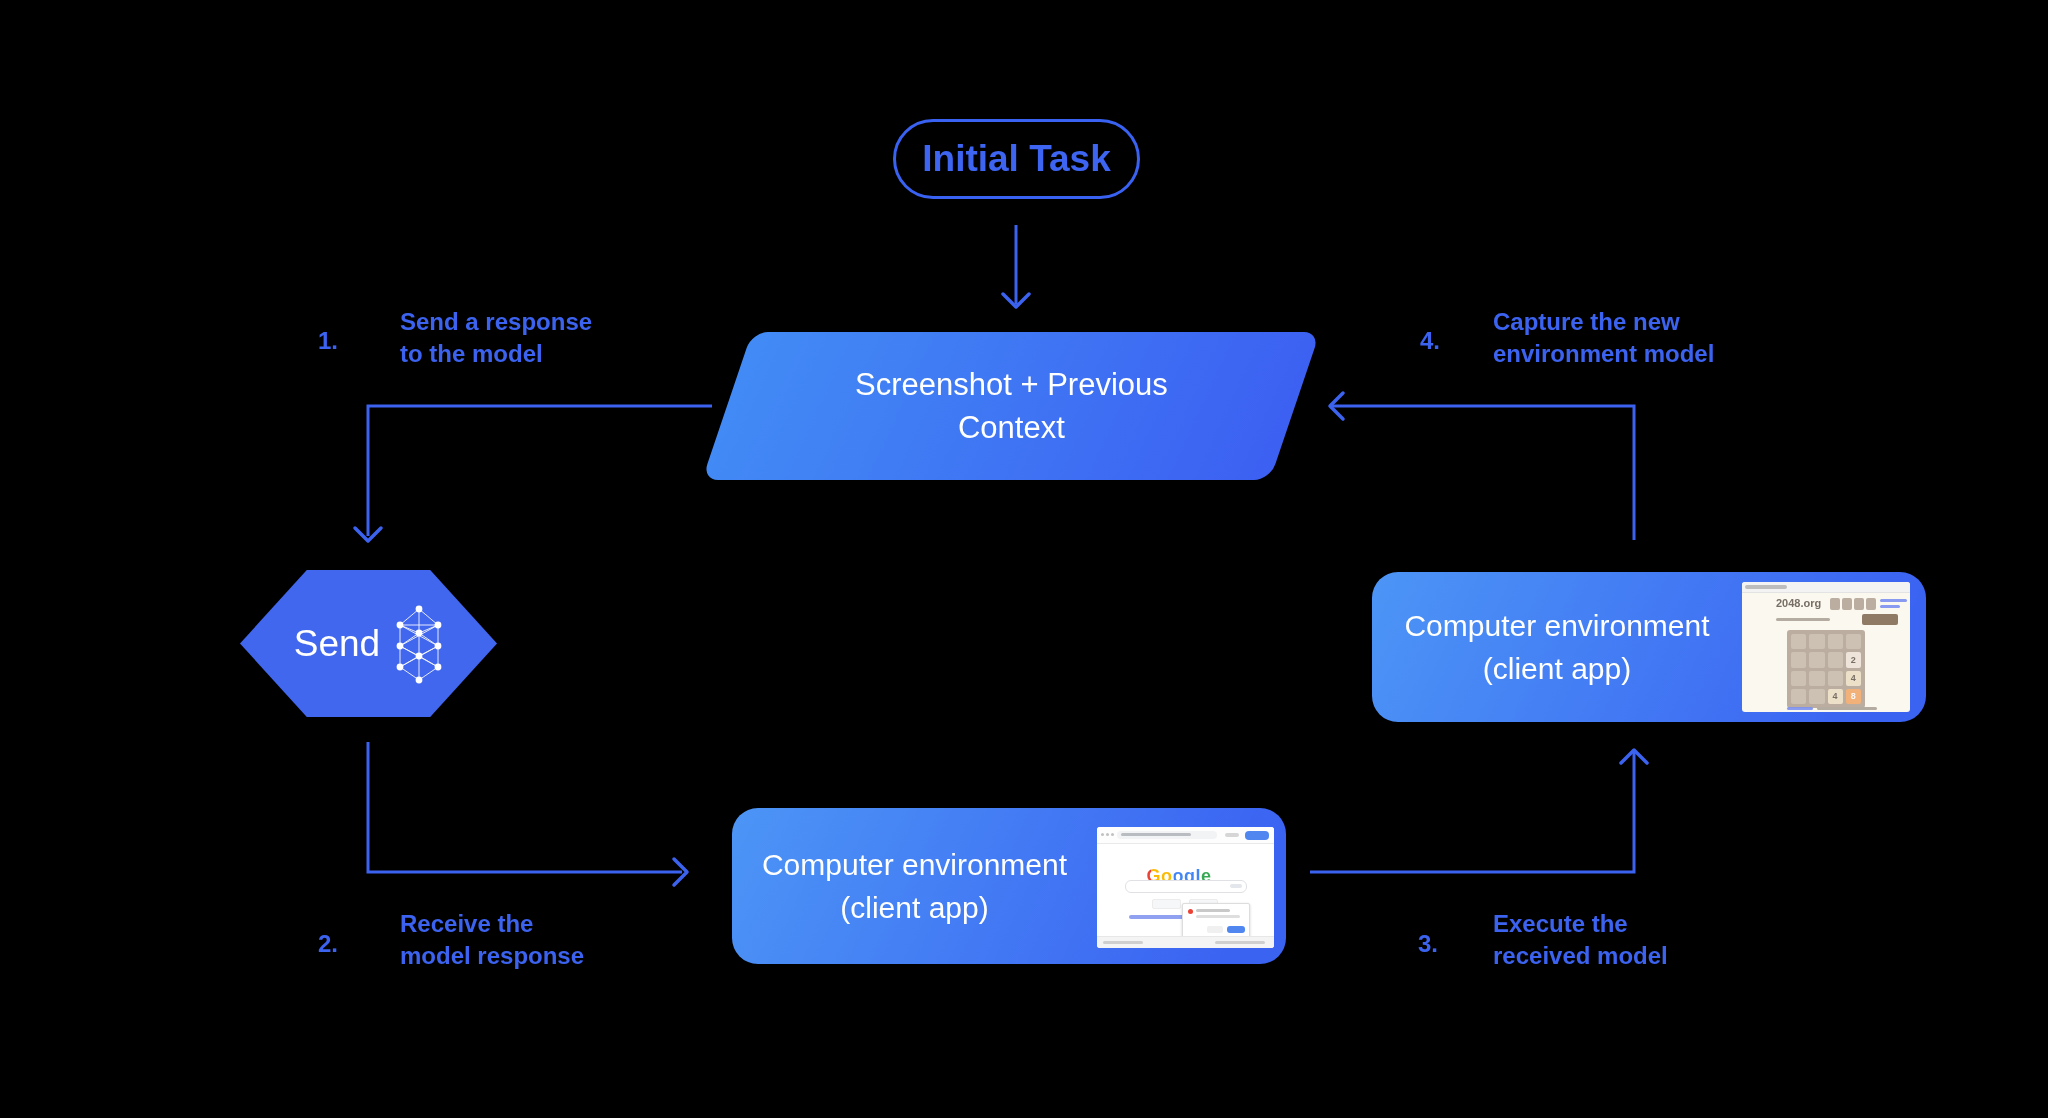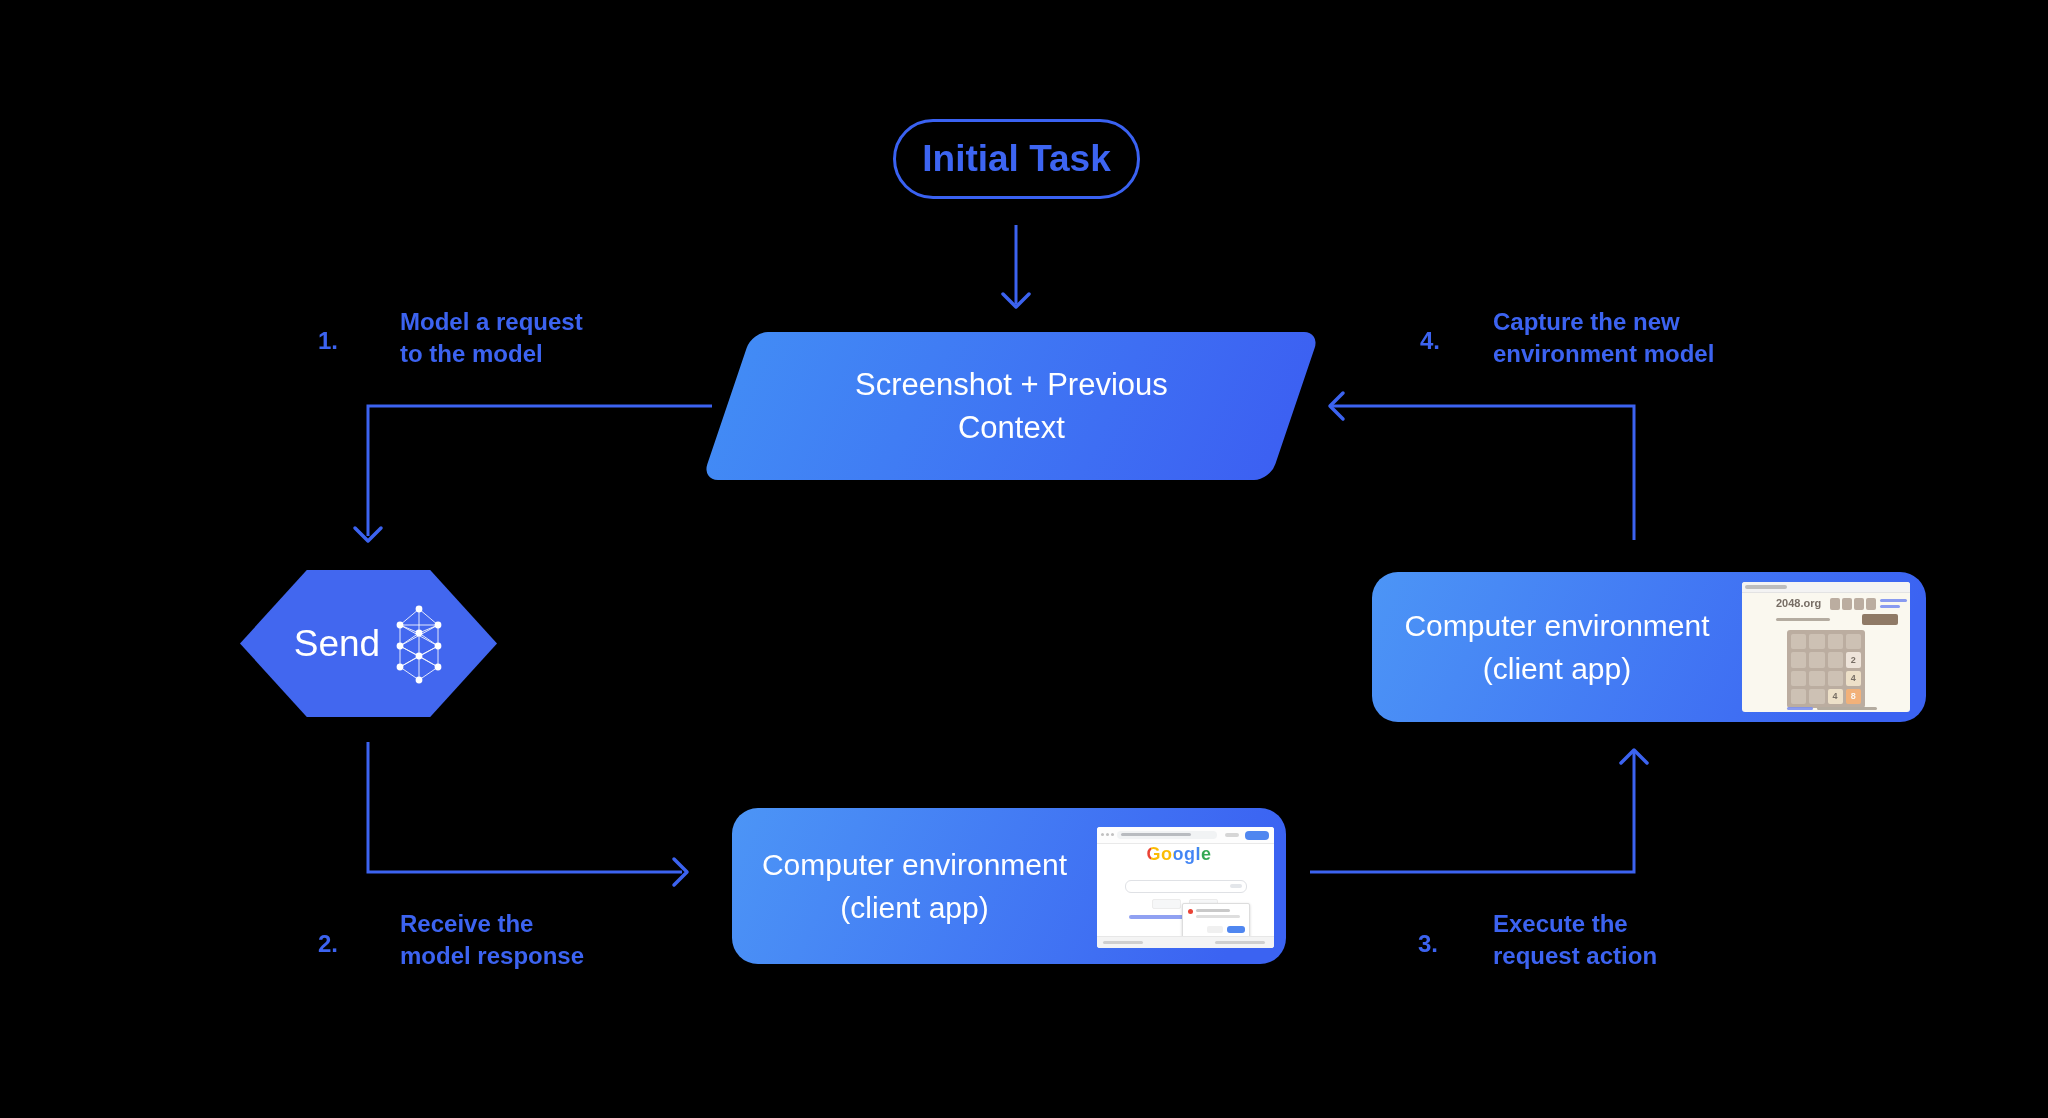--- a/index.html
+++ b/index.html
@@ -64,21 +64,21 @@
 
   
   .thumb-google { left:365px; top:19px; width:177px; height:121px; background:#fff; border-radius:3px; overflow:hidden; }
   .tg-chrome { left:0; top:0; width:177px; height:16px; background:#fdfdfd; border-bottom:1px solid #e9e9e9; }
   .tg-dot { width:3px; height:3px; border-radius:50%; background:#c2c2c2; top:6px; }
   .tg-addr { left:20px; top:4px; width:100px; height:8px; background:#f1f3f4; border-radius:4px; }
   .tg-addrtxt { left:4px; top:2px; width:70px; height:3px; background:#b9bcc0; border-radius:2px; }
   .tg-menu { left:128px; top:6px; width:14px; height:4px; background:#d6d6d6; border-radius:2px; }
   .tg-signin { left:148px; top:4px; width:24px; height:9px; background:#4F86F0; border-radius:4px; }
   .tg-logo {
-    left:0; top:17px; width:164px; text-align:center;
+    left:0; top:39px; width:164px; text-align:center;
     font-size:18px; font-weight:700; letter-spacing:.5px;
     background:linear-gradient(90deg,#4285F4 0 17%,#EA4335 17% 33%,#FBBC05 33% 47%,#4285F4 47% 62%,#34A853 62% 80%,#EA4335 80% 100%);
     -webkit-background-clip:text; background-clip:text; color:transparent;
   }
   .tg-search { left:28px; top:53px; width:120px; height:11px; border:1px solid #dfe1e5; border-radius:6px; background:#fff; }
   .tg-search-ic { right:4px; top:3px; width:12px; height:4px; background:#e3e6ea; border-radius:2px; }
   .tg-btn { top:72px; width:27px; height:8px; background:#f6f7f8; border:1px solid #ececec; border-radius:2px; }
   .tg-offered { top:88px; height:4px; background:#7C90F0; border-radius:2px; opacity:.85; }
   .tg-dialog { left:85px; top:76px; width:66px; height:34px; background:#fff; border:1px solid #ddd; border-radius:2px; box-shadow:0 1px 3px rgba(0,0,0,.18); }
   .tg-dlg-ic { left:5px; top:5px; width:5px; height:5px; border-radius:50%; background:#EA4335; }
@@ -158,30 +158,30 @@
           <circle cx="43" cy="42" r="3.4"></circle>
         <circle cx="24" cy="52" r="3.4"></circle>
         <circle cx="5" cy="63" r="3.4"></circle>
           <circle cx="43" cy="63" r="3.4"></circle>
         <circle cx="24" cy="76" r="3.4"></circle>
       </g>
     </svg>
   </div>
 
   <div class="abs step-num" style="left:318px; top:325px;">1.</div>
-  <div class="abs step-text" style="left:400px; top:306px;">Model a request
+  <div class="abs step-text" style="left:400px; top:306px;">Send a response
 to the model</div>
 
   <div class="abs step-num" style="left:318px; top:928px;">2.</div>
   <div class="abs step-text" style="left:400px; top:908px;">Receive the
 model response</div>
 
   <div class="abs step-num" style="left:1418px; top:928px;">3.</div>
   <div class="abs step-text" style="left:1493px; top:908px;">Execute the
-request action</div>
+received model</div>
 
   <div class="abs step-num" style="left:1420px; top:325px;">4.</div>
   <div class="abs step-text" style="left:1493px; top:306px;">Capture the new
 environment model</div>
 
   <div class="abs env-box bottom">
     <div class="env-label">Computer environment
 (client app)</div>
 
     <div class="abs thumb-google">

